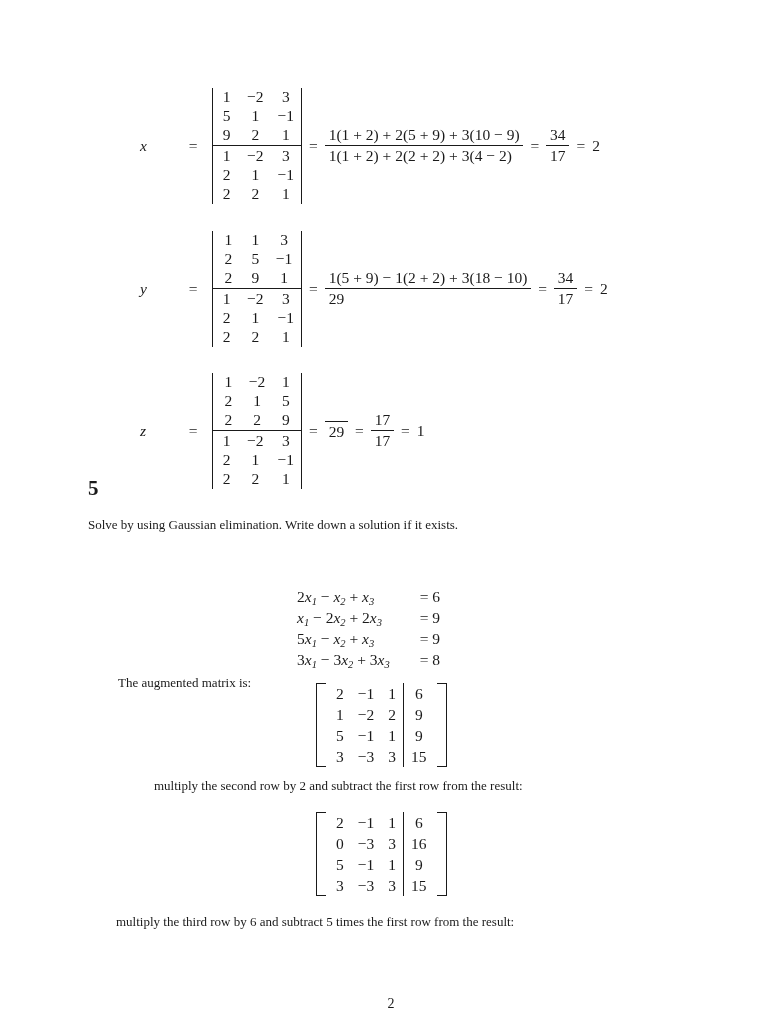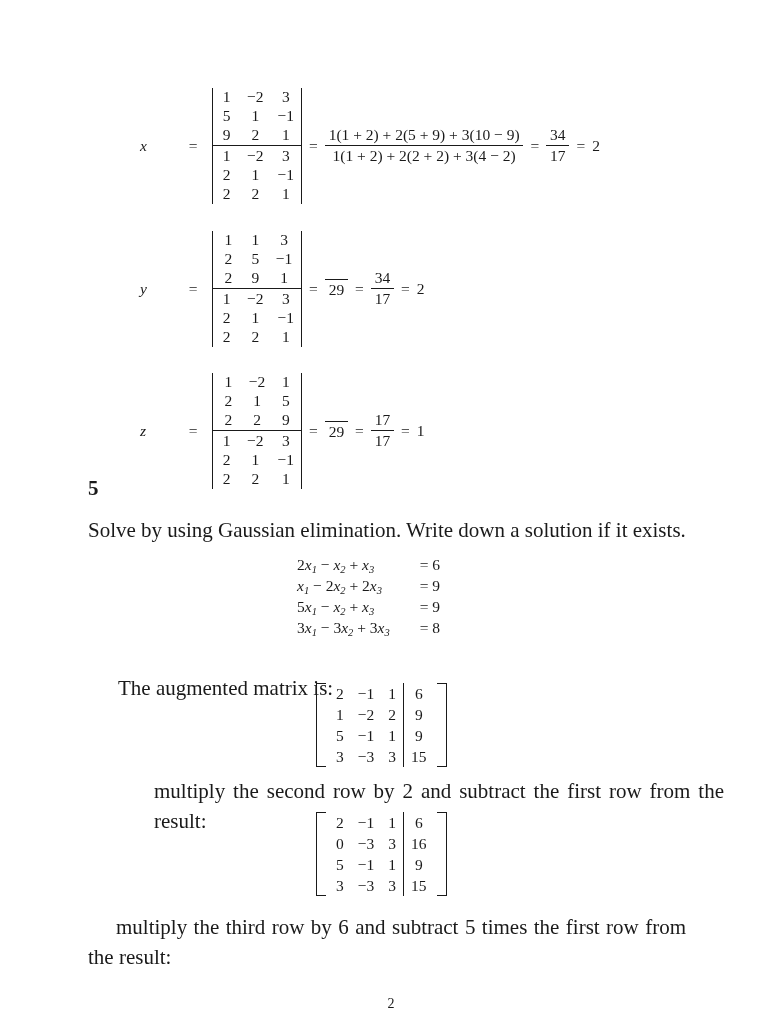--- a/index.html
+++ b/index.html
@@ -22,21 +22,21 @@
   }
 
   
   .mi { font-style: italic; }
   .sub { font-size: 0.68em; vertical-align: -0.28em; font-style: italic; }
 
   
   .frac {
     display: inline-block;
     vertical-align: middle;
-    text-align: center;
+    text-align: left;
     line-height: 1.18;
   }
   .frac > .num { display: block; padding: 0 0.25em 1px 0.25em; }
   .frac > .den { display: block; padding: 1px 0.25em 0 0.25em; border-top: 1.1px solid #1a1a1a; }
 
   
   .detfrac {
     display: inline-block;
     vertical-align: middle;
     text-align: center;
@@ -87,31 +87,31 @@
 
   
   .heading {
     position: absolute;
     font-weight: bold;
     font-size: 21px;
     letter-spacing: 0.2px;
   }
   .para {
     position: absolute;
-    font-size: 21px;
+    font-size: 13px;
     line-height: 1.42;
     text-align: justify;
   }
 
   
   .eqsys {
     position: absolute;
     font-size: 15.5px;
   }
-  .eqsys table { border-collapse: collapse; }
+  .eqsys table { border-collapse: collapse; margin-top: 32px; }
   .eqsys td { padding: 1px 0; white-space: nowrap; }
   .eqsys td.lhs { text-align: left; padding-right: 30px; }
   .eqsys td.rhs-cell { text-align: left; }
 
   
   .augwrap {
     position: absolute;
     display: flex;
     align-items: stretch;
     font-size: 15.5px;
@@ -250,20 +250,21 @@
                 <td>2</td>
                 <td>1</td>
               </tr>
             </tbody>
           </table>
       </span>
     </span>
     <span class="rhs">
       <span class="eq">=</span>
       <span class="frac">
+        <span class="num">1(5 + 9) − 1(2 + 2) + 3(18 − 10)</span>
         <span class="den">29</span>
       </span>
       <span class="eq">=</span>
       <span class="frac">
         <span class="num">34</span>
         <span class="den">17</span>
       </span>
       <span class="eq">=</span>
       <span>2</span>
     </span>

